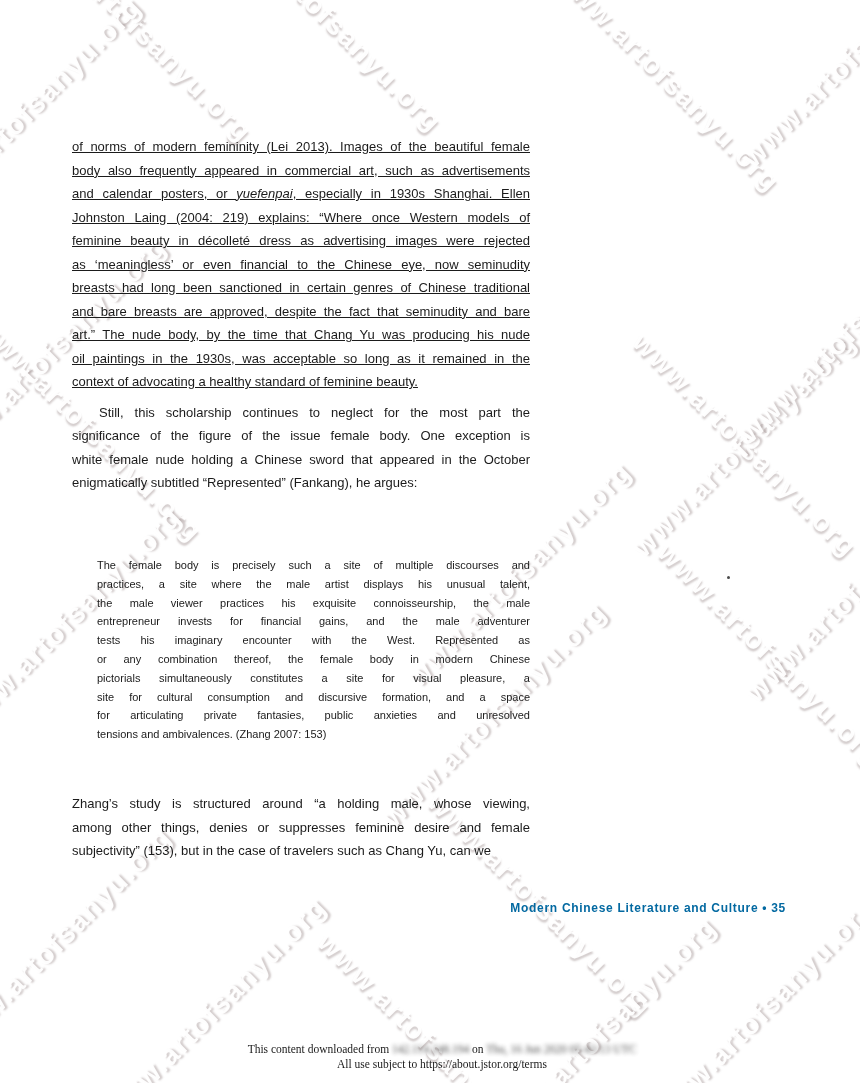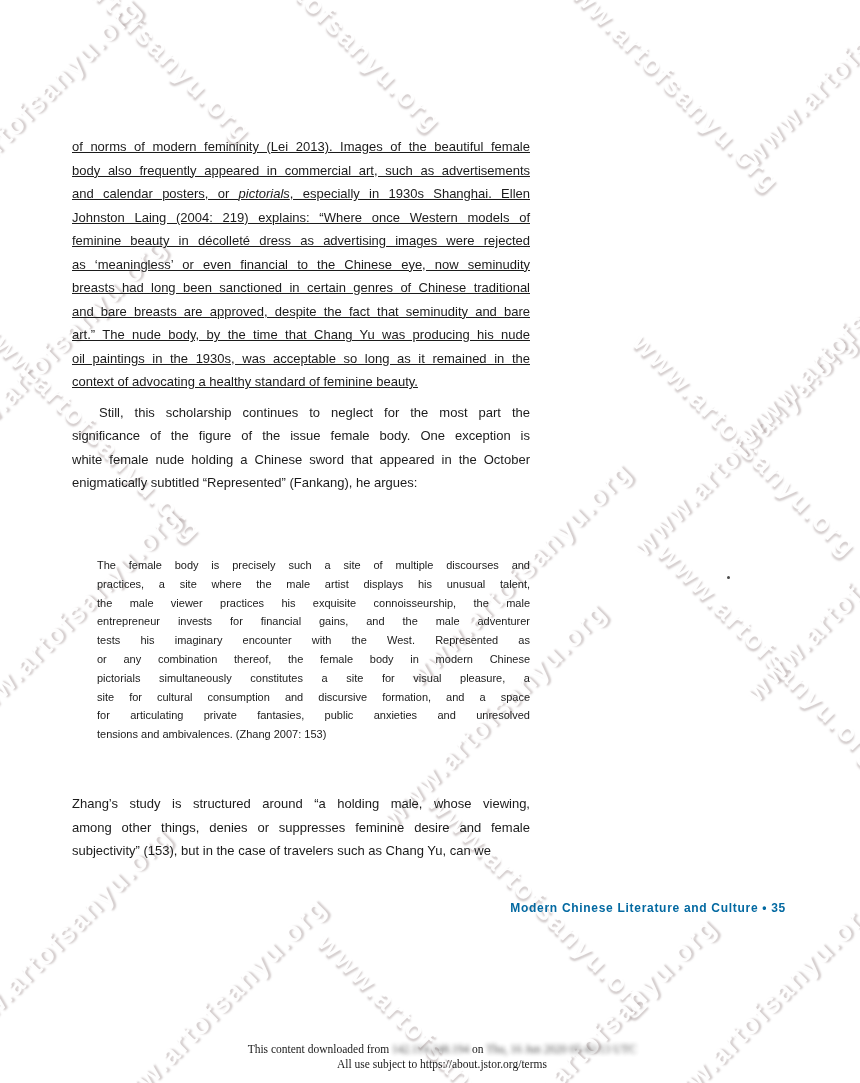--- a/index.html
+++ b/index.html
@@ -108,21 +108,21 @@
     <div class="wm" style="left: 215px; top: 1010px; transform: translate(-50%, -50%) rotate(-45deg);">www.artofsanyu.org</div>
     <div class="wm" style="left: 605px; top: 1030px; transform: translate(-50%, -50%) rotate(-45deg);">www.artofsanyu.org</div>
     <div class="wm" style="left: 765px; top: 1010px; transform: translate(-50%, -50%) rotate(-45deg);">www.artofsanyu.org</div>
     <div class="wm" style="left: 852px; top: 330px; transform: translate(-50%, -50%) rotate(-45deg);">www.artofsanyu.org</div>
     <div class="wm" style="left: 495px; top: 715px; transform: translate(-50%, -50%) rotate(-45deg);">www.artofsanyu.org</div>
   </div>
 
 <div class="textblock" style="top:135px;text-decoration:underline;">
     <div class="tline"><span>of norms of modern femininity (Lei 2013). Images of the beautiful female</span></div>
     <div class="tline"><span>body also frequently appeared in commercial art, such as advertisements</span></div>
-    <div class="tline"><span>and calendar posters, or </span><em>pictorials</em><span>, especially in 1930s Shanghai. Ellen</span></div>
+    <div class="tline"><span>and calendar posters, or </span><em>yuefenpai</em><span>, especially in 1930s Shanghai. Ellen</span></div>
     <div class="tline"><span>Johnston Laing (2004: 219) explains: “Where once Western models of</span></div>
     <div class="tline"><span>feminine beauty in décolleté dress as advertising images were rejected</span></div>
     <div class="tline"><span>as ‘meaningless’ or even financial to the Chinese eye, now seminudity</span></div>
     <div class="tline"><span>breasts had long been sanctioned in certain genres of Chinese traditional</span></div>
     <div class="tline"><span>and bare breasts are approved, despite the fact that seminudity and bare</span></div>
     <div class="tline"><span>art.” The nude body, by the time that Chang Yu was producing his nude</span></div>
     <div class="tline"><span>oil paintings in the 1930s, was acceptable so long as it remained in the</span></div>
     <div class="tline last"><span>context of advocating a healthy standard of feminine beauty.</span></div>
   </div>
 

